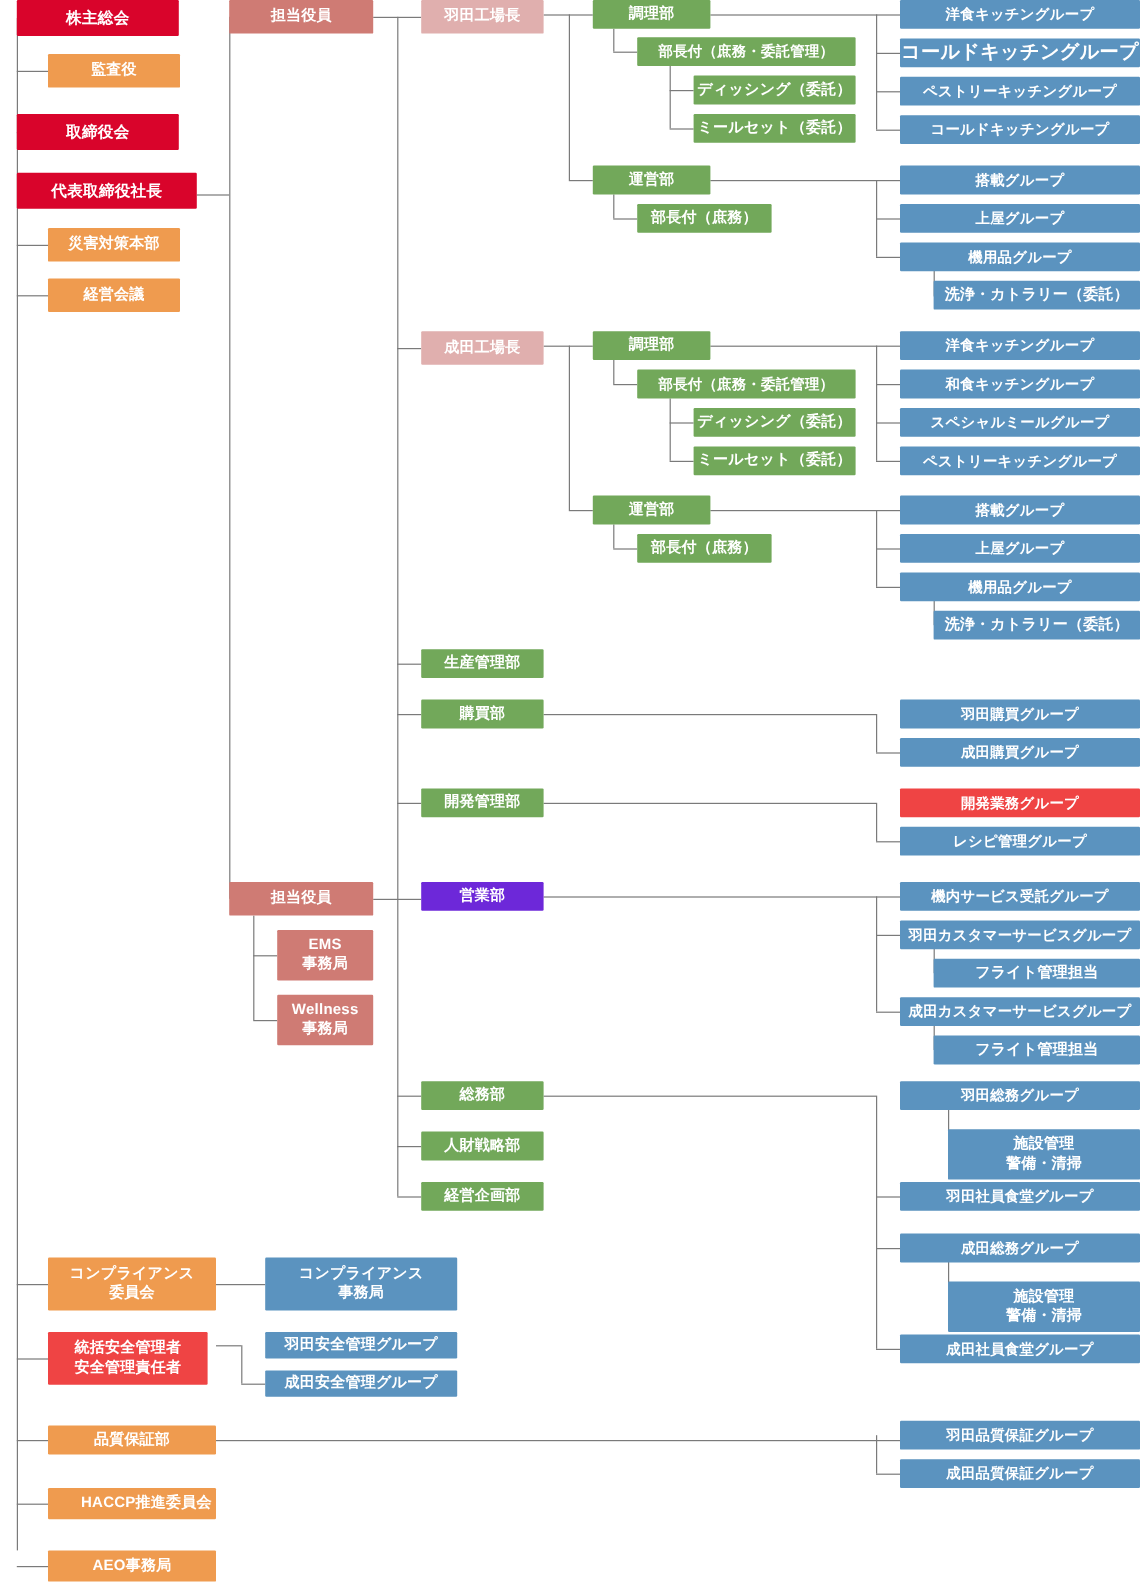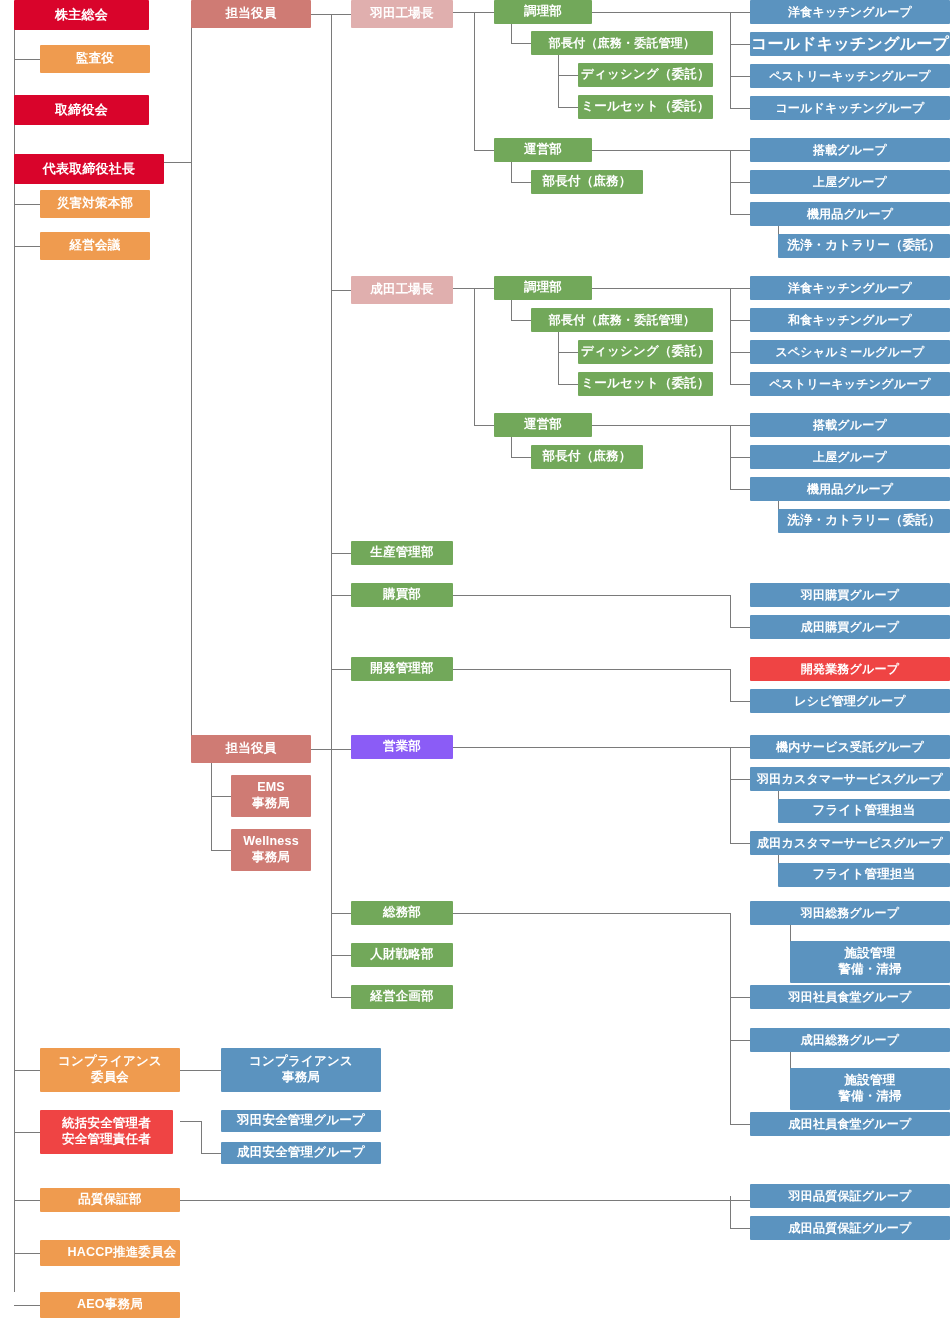--- a/index.html
+++ b/index.html
@@ -117,21 +117,21 @@
     <div class="line h" style="left: 180px; top: 1070px; width: 41px; background: rgb(122, 122, 122);"></div>
     <div class="line h" style="left: 180px; top: 1121px; width: 21px; background: rgb(122, 122, 122);"></div>
     <div class="line v" style="left: 201px; top: 1121px; height: 32px; background: rgb(122, 122, 122);"></div>
     <div class="line h" style="left: 201px; top: 1153px; width: 20px; background: rgb(122, 122, 122);"></div>
     <div class="line h" style="left: 180px; top: 1200px; width: 570px; background: rgb(122, 122, 122);"></div>
     <div class="line v" style="left: 730px; top: 1196px; height: 32px; background: rgb(122, 122, 122);"></div>
     <div class="line h" style="left: 730px; top: 1228px; width: 20px; background: rgb(122, 122, 122);"></div>
     <div class="node" style="left: 14px; top: 0px; width: 135px; height: 30px; background: rgb(217, 4, 43); font-size: 13px;">株主総会</div>
     <div class="node" style="left: 40px; top: 45px; width: 110px; height: 28px; background: rgb(239, 155, 79);">監査役</div>
     <div class="node" style="left: 14px; top: 95px; width: 135px; height: 30px; background: rgb(217, 4, 43); font-size: 13px;">取締役会</div>
-    <div class="node" style="left: 14px; top: 154px; width: 150px; height: 30px; background: rgb(217, 4, 43); font-size: 13px;">代表取締役社長</div>
+    <div class="node" style="left: 14px; top: 144px; width: 150px; height: 30px; background: rgb(217, 4, 43); font-size: 13px;">代表取締役社長</div>
     <div class="node" style="left: 40px; top: 190px; width: 110px; height: 28px; background: rgb(239, 155, 79);">災害対策本部</div>
     <div class="node" style="left: 40px; top: 232px; width: 110px; height: 28px; background: rgb(239, 155, 79);">経営会議</div>
     <div class="node" style="left: 191px; top: 0px; width: 120px; height: 28px; background: rgb(207, 123, 116);">担当役員</div>
     <div class="node" style="left: 351px; top: 0px; width: 102px; height: 28px; background: rgb(224, 175, 174);">羽田工場長</div>
     <div class="node" style="left: 494px; top: 0px; width: 98px; height: 24px; background: rgb(114, 168, 90);">調理部</div>
     <div class="node" style="left: 531px; top: 31px; width: 182px; height: 24px; background: rgb(114, 168, 90); font-size: 12px;">部長付（庶務・委託管理）</div>
     <div class="node" style="left: 578px; top: 63px; width: 135px; height: 24px; background: rgb(114, 168, 90);">ディッシング（委託）</div>
     <div class="node" style="left: 578px; top: 95px; width: 135px; height: 24px; background: rgb(114, 168, 90);">ミールセット（委託）</div>
     <div class="node" style="left: 750px; top: 0px; width: 200px; height: 24px; background: rgb(91, 147, 191); font-size: 12px;">洋食キッチングループ</div>
     <div class="node" style="left: 750px; top: 32px; width: 200px; height: 24px; background: rgb(91, 147, 191); font-size: 16px;">コールドキッチングループ</div>
@@ -163,21 +163,21 @@
     <div class="node" style="left: 750px; top: 583px; width: 200px; height: 24px; background: rgb(91, 147, 191); font-size: 12px;">羽田購買グループ</div>
     <div class="node" style="left: 750px; top: 615px; width: 200px; height: 24px; background: rgb(91, 147, 191); font-size: 12px;">成田購買グループ</div>
     <div class="node" style="left: 351px; top: 657px; width: 102px; height: 24px; background: rgb(114, 168, 90);">開発管理部</div>
     <div class="node" style="left: 750px; top: 657px; width: 200px; height: 24px; background: #ef4444; font-size: 12px;">開発業務グループ</div>
     <div class="node" style="left: 750px; top: 689px; width: 200px; height: 24px; background: rgb(91, 147, 191); font-size: 12px;">レシピ管理グループ</div>
     <div class="node" style="left: 191px; top: 735px; width: 120px; height: 28px; background: rgb(207, 123, 116);">担当役員</div>
     <div class="node" style="left: 231px; top: 775px; width: 80px; height: 42px; background: rgb(207, 123, 116);">EMS
 事務局</div>
     <div class="node" style="left: 231px; top: 829px; width: 80px; height: 42px; background: rgb(207, 123, 116);">Wellness
 事務局</div>
-    <div class="node" style="left: 351px; top: 735px; width: 102px; height: 24px; background: #8b5cf6;">営業部</div>
+    <div class="node" style="left: 351px; top: 735px; width: 102px; height: 24px; background: #6d28d9;">営業部</div>
     <div class="node" style="left: 750px; top: 735px; width: 200px; height: 24px; background: rgb(91, 147, 191); font-size: 12px;">機内サービス受託グループ</div>
     <div class="node" style="left: 750px; top: 767px; width: 200px; height: 24px; background: rgb(91, 147, 191); font-size: 12px;">羽田カスタマーサービスグループ</div>
     <div class="node" style="left: 778px; top: 799px; width: 172px; height: 24px; background: rgb(91, 147, 191);">フライト管理担当</div>
     <div class="node" style="left: 750px; top: 831px; width: 200px; height: 24px; background: rgb(91, 147, 191); font-size: 12px;">成田カスタマーサービスグループ</div>
     <div class="node" style="left: 778px; top: 863px; width: 172px; height: 24px; background: rgb(91, 147, 191);">フライト管理担当</div>
     <div class="node" style="left: 351px; top: 901px; width: 102px; height: 24px; background: rgb(114, 168, 90);">総務部</div>
     <div class="node" style="left: 351px; top: 943px; width: 102px; height: 24px; background: rgb(114, 168, 90);">人財戦略部</div>
     <div class="node" style="left: 351px; top: 985px; width: 102px; height: 24px; background: rgb(114, 168, 90);">経営企画部</div>
     <div class="node" style="left: 750px; top: 901px; width: 200px; height: 24px; background: rgb(91, 147, 191); font-size: 12px;">羽田総務グループ</div>
     <div class="node" style="left: 790px; top: 941px; width: 160px; height: 42px; background: rgb(91, 147, 191);">施設管理

